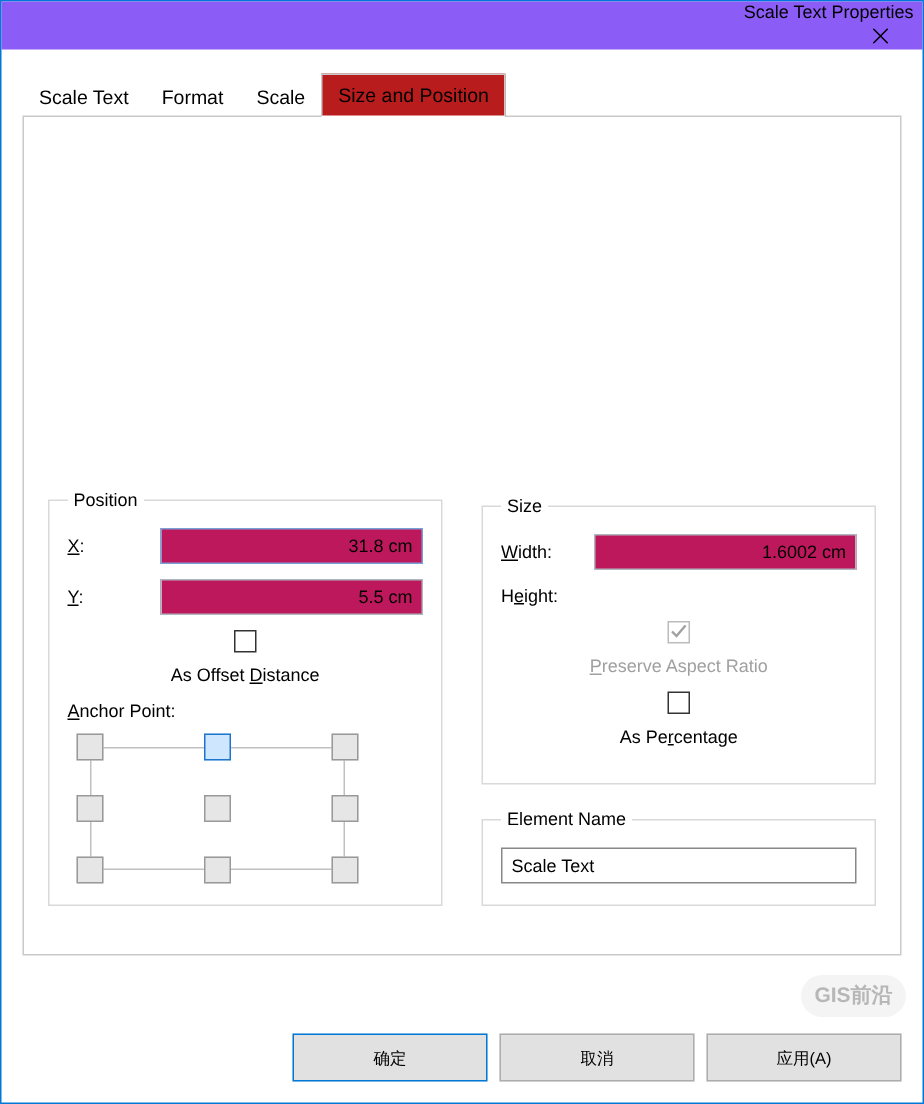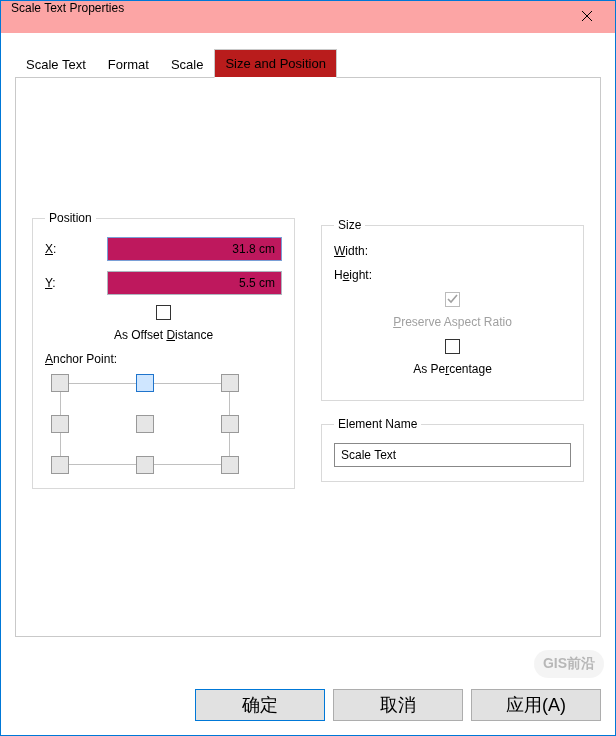--- a/index.html
+++ b/index.html
@@ -14,23 +14,24 @@
     width: 616px;
     height: 736px;
     border: 1px solid #0078d7;
     display: flex;
     flex-direction: column;
     background: #fff;
   }
   .titlebar {
     height: 32px;
     display: flex;
-    align-items: flex-start;
+    align-items: flex-end;
     padding: 0 6px 0 10px;
-    background: #fca5a5;
+    background: #8b5cf6;
+    flex-direction: column;
   }
   .titlebar .title {
     flex: 1;
     font-size: 12px;
   }
   .close-btn {
     width: 45px;
     height: 30px;
     display: flex;
     align-items: center;
@@ -64,21 +65,21 @@
     border-bottom: 1px solid #fff;
     background: #b91c1c;
     z-index: 2;
   }
   .tab-panel {
     border: 1px solid #c9c9c9;
     padding: 18px 16px 16px 16px;
     min-height: 560px;
     display: flex;
     gap: 26px;
-    align-items: center;
+    align-items: flex-end;
   }
   .col { flex: 1; }
   fieldset {
     border: 1px solid #d9d9d9;
     margin: 0 0 16px 0;
     padding: 12px 12px 14px 12px;
   }
   legend {
     padding: 0 4px;
     font-size: 12px;
@@ -175,21 +176,21 @@
     display: flex;
     justify-content: flex-end;
     padding: 14px 14px 14px 0;
     gap: 8px;
   }
   .btn {
     width: 130px;
     height: 32px;
     border: 1px solid #adadad;
     background: #e1e1e1;
-    font-size: 18px;
+    font-size: 11px;
     display: flex;
     align-items: center;
     justify-content: center;
     color: #000;
   }
   .btn.default {
     border: 1px solid #0078d7;
   }
   .u { text-decoration: underline; }
   .watermark {
@@ -258,20 +259,21 @@
             <div class="anchor-handle ah-br"></div>
           </div>
         </fieldset>
       </div>
 
       <div class="col">
         <fieldset>
           <legend>Size</legend>
           <div class="row size">
             <label><span class="u">W</span>idth:</label>
+            <input class="field plain" type="text" value="1.6002 cm" style="">
           </div>
           <div class="row size">
             <label>H<span class="u">e</span>ight:</label>
           </div>
           <div class="check-row">
             <div class="check disabled">
               <svg width="11" height="11" viewBox="0 0 11 11">
                   <path d="M1 5 L4 8 L10 1" stroke="#a0a0a0" stroke-width="1.6" fill="none"></path>
                 </svg>
             </div>

